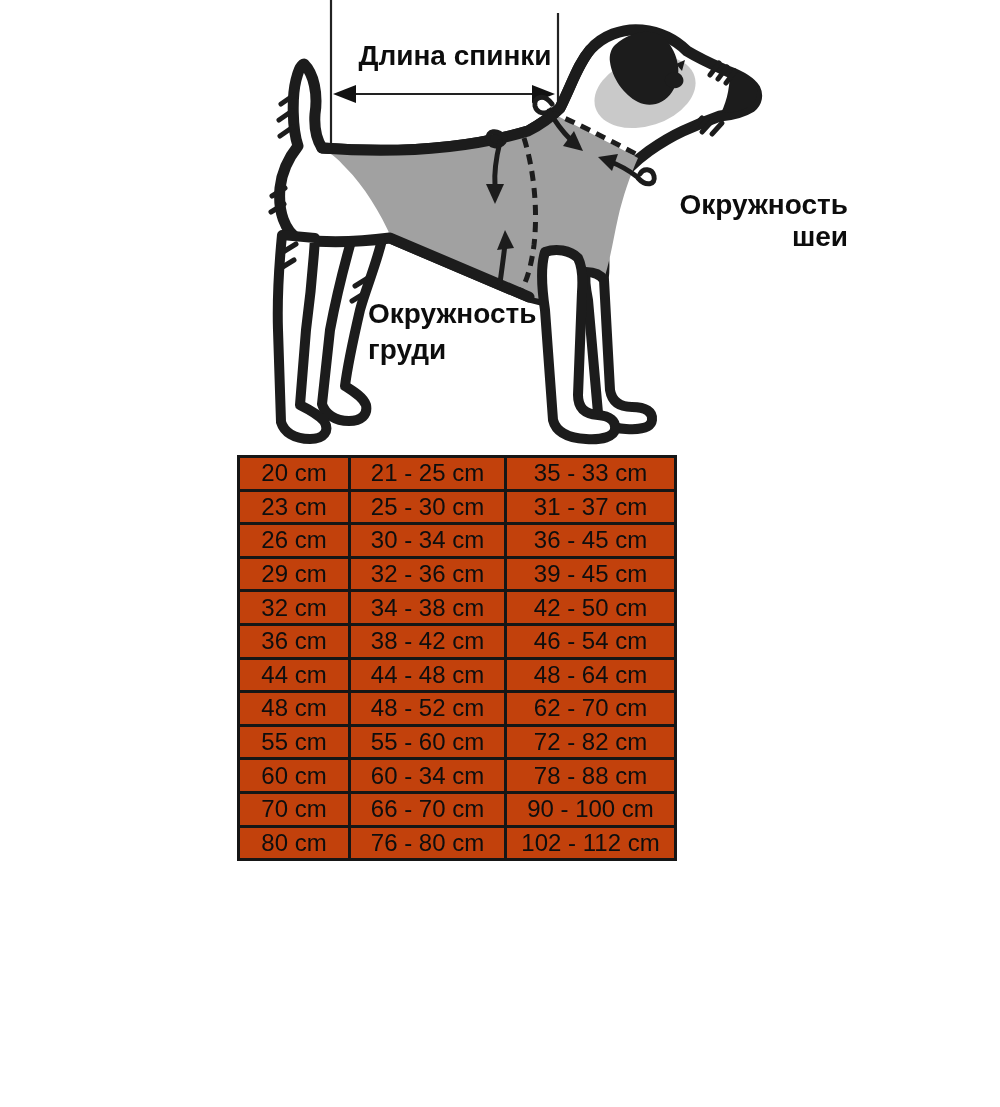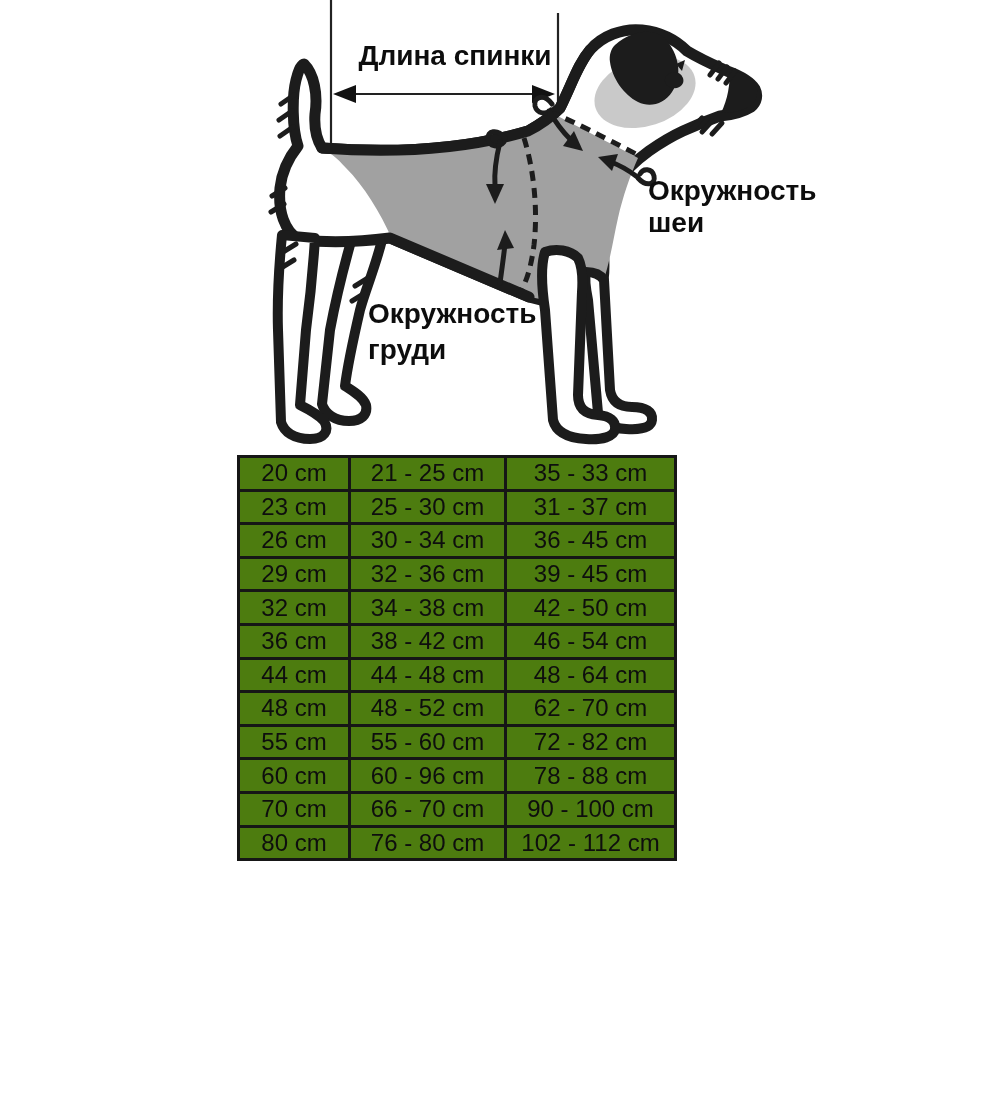--- a/index.html
+++ b/index.html
@@ -3,25 +3,25 @@
 <meta charset="utf-8">
 <style>
   html,body{margin:0;padding:0;background:#ffffff;}
   .stage{
     position:relative;width:848px;height:1107px;background:#ffffff;overflow:hidden;
     font-family:"Liberation Sans","DejaVu Sans",sans-serif;color:#111;
   }
   .diagram-svg{position:absolute;left:0;top:0;}
   .dlabel{position:absolute;font-weight:bold;font-size:28px;color:#0d0d0d;letter-spacing:0;}
   .dlabel.back{left:350px;top:40px;width:210px;text-align:center;}
-  .dlabel.neck{left:648px;top:175px;}
+  .dlabel.neck{left:648px;top:189px;text-align:right;}
   .dlabel.chest{left:368px;top:296px;line-height:1.3;}
   table.sizes{
     position:absolute;left:237px;top:455px;width:437px;
-    border-collapse:collapse;table-layout:fixed;background:#4d7c0f;padding-left:48px;
+    border-collapse:collapse;table-layout:fixed;background:#c2410c;padding-left:48px;
   }
   table.sizes td{
     border:3px solid #161616;height:30.6px;text-align:center;vertical-align:middle;
     font-size:24px;color:#0e0e0e;padding:0;white-space:nowrap;overflow:hidden;
   }
   col.c1{width:111px}col.c2{width:156px}col.c3{width:170px}
 </style>
 </head>
 <body>
 
@@ -190,21 +190,21 @@
           <td>48 - 52 cm</td>
           <td>62 - 70 cm</td>
         </tr>
         <tr>
           <td>55 cm</td>
           <td>55 - 60 cm</td>
           <td>72 - 82 cm</td>
         </tr>
         <tr>
           <td>60 cm</td>
-          <td>60 - 96 cm</td>
+          <td>60 - 34 cm</td>
           <td>78 - 88 cm</td>
         </tr>
         <tr>
           <td>70 cm</td>
           <td>66 - 70 cm</td>
           <td>90 - 100 cm</td>
         </tr>
         <tr>
           <td>80 cm</td>
           <td>76 - 80 cm</td>

